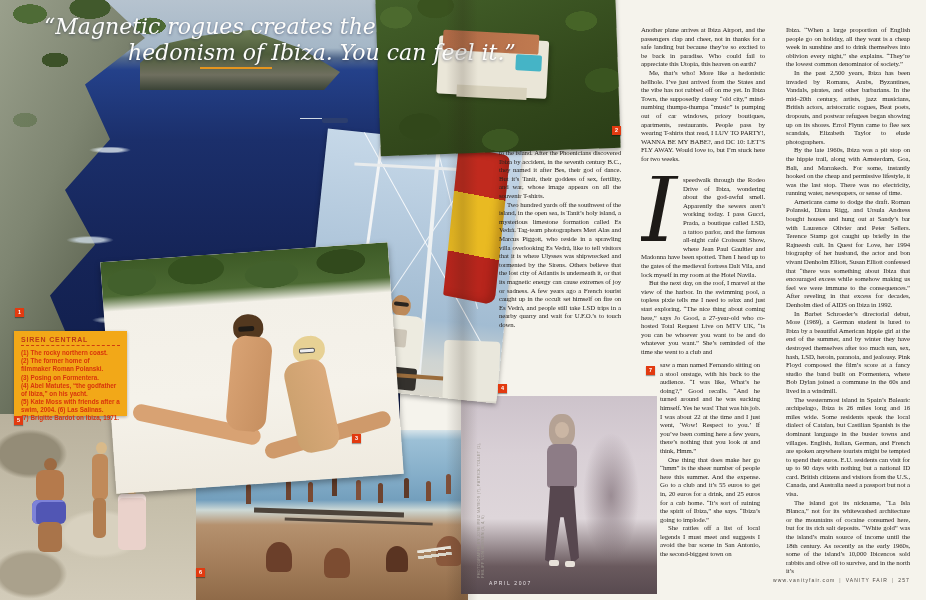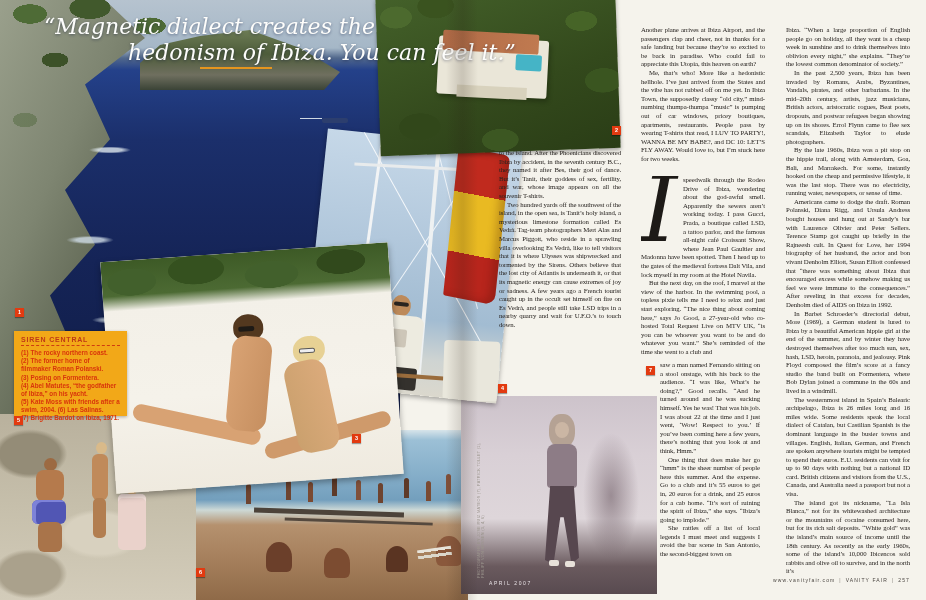--- a/index.html
+++ b/index.html
@@ -252,21 +252,21 @@
     <div class="ph3-leg2"></div>
     <div class="ph3-hair1"></div>
     <div class="ph3-body1"></div>
     <div class="ph3-gl1"></div>
     <div class="ph3-hair2"></div>
     <div class="ph3-body2"></div>
     <div class="ph3-gl2"></div>
   </div>
 
   <div class="quote">
-    <div class="l1">“Magnetic dialect creates the</div>
+    <div class="l1">“Magnetic rogues creates the</div>
     <div class="l2">hedonism of Ibiza. You can feel it.”</div>
   </div>
   <div class="quote-rule"></div>
 
   <div class="capbox">
     <div class="cap-title">SIREN CENTRAL</div>
     <div class="cap-item">(1) The rocky northern coast.</div>
     <div class="cap-item">(2) The former home of filmmaker Roman Polanski.</div>
     <div class="cap-item">(3) Posing on Formentera.</div>
     <div class="cap-item">(4) Abel Matutes, “the godfather of Ibiza,” on his yacht.</div>

